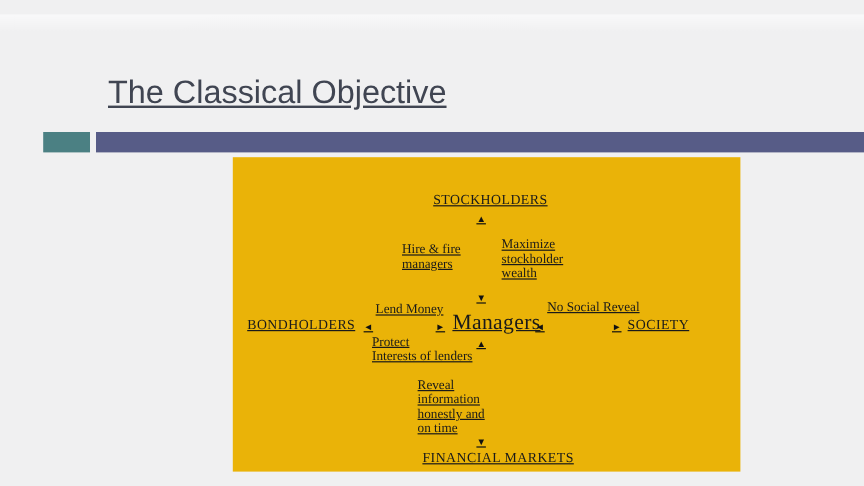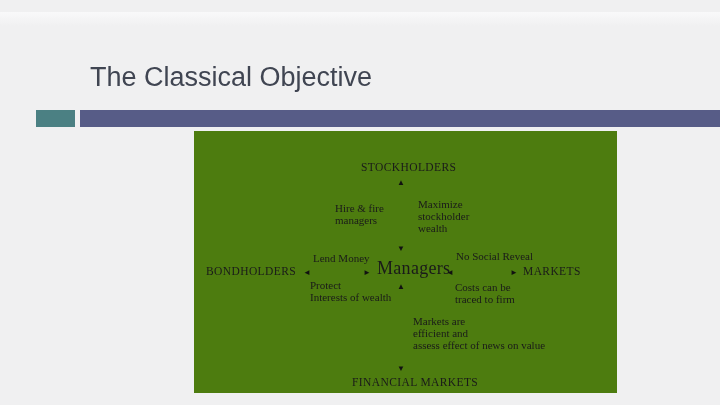--- a/index.html
+++ b/index.html
@@ -1,36 +1,36 @@
 <!DOCTYPE html>
 <html><head>
 <meta charset="utf-8">
 <style>
-  * { margin: 12px; padding: 0; box-sizing: border-box; }
+  * { margin: 12px; padding: 0; box-sizing: border-box; text-decoration: underline; }
   html, body { width: 720px; height: 405px; }
   body {
     position: relative;
     width: 720px; height: 405px;
     background: linear-gradient(#f9f9fa 0px, #f0f0f1 14px, #f0f0f1 100%);
     font-family: "Liberation Sans", sans-serif;
     overflow: hidden;
   }
   .title {
     position: absolute; left: 54px; top: 26px;
     font-size: 27px; font-weight: 400;
     color: #404552; letter-spacing: 0px;
     font-family: "Liberation Sans", sans-serif;
   }
   .bar { position: absolute; top: 74px; height: 17px; }
   .bar-teal   { left: 0px;  width: 39px;  background: #4b8083; }
   .bar-purple { left: 44px; width: 676px; background: #575c87; }
   .diagram {
     position: absolute; left: 158px; top: 95px;
     width: 423px; height: 262px;
-    background: #4d7c0f;
+    background: #eab308;
     font-family: "Liberation Serif", "DejaVu Serif", serif;
     color: #1a1a1a;
   }
   .diagram .node {
     position: absolute; font-size: 11.5px; letter-spacing: 0.4px;
     white-space: nowrap;
   }
   .diagram .lbl {
     position: absolute; font-size: 11px; line-height: 12px;
     white-space: pre-line;
@@ -92,31 +92,30 @@
 
   <div class="lbl lbl-lend">Lend Money</div>
   <div class="lbl lbl-nosocial">No Social Reveal</div>
 
   <div class="node node-bondholders">BONDHOLDERS</div>
   <span class="arr arr-left-1">◄</span>
   <span class="arr arr-right-1">►</span>
   <div class="node node-managers">Managers</div>
   <span class="arr arr-left-2">◄</span>
   <span class="arr arr-right-2">►</span>
-  <div class="node node-society">MARKETS</div>
+  <div class="node node-society">SOCIETY</div>
 
   <div class="lbl lbl-protect">Protect
-Interests of wealth</div>
+Interests of lenders</div>
   <span class="arr arr-up-2">▲</span>
-  <div class="lbl lbl-costs">Costs can be
-traced to firm</div>
 
-  <div class="lbl lbl-markets">Markets are
-efficient and
-assess effect of news on value</div>
+  <div class="lbl lbl-reveal">Reveal
+information
+honestly and
+on time</div>
 
   <span class="arr arr-down-2">▼</span>
 
   <div class="node node-financial">FINANCIAL MARKETS</div>
 
 </div>
 
 <div class="page-number">5</div>
 
 </body></html>

